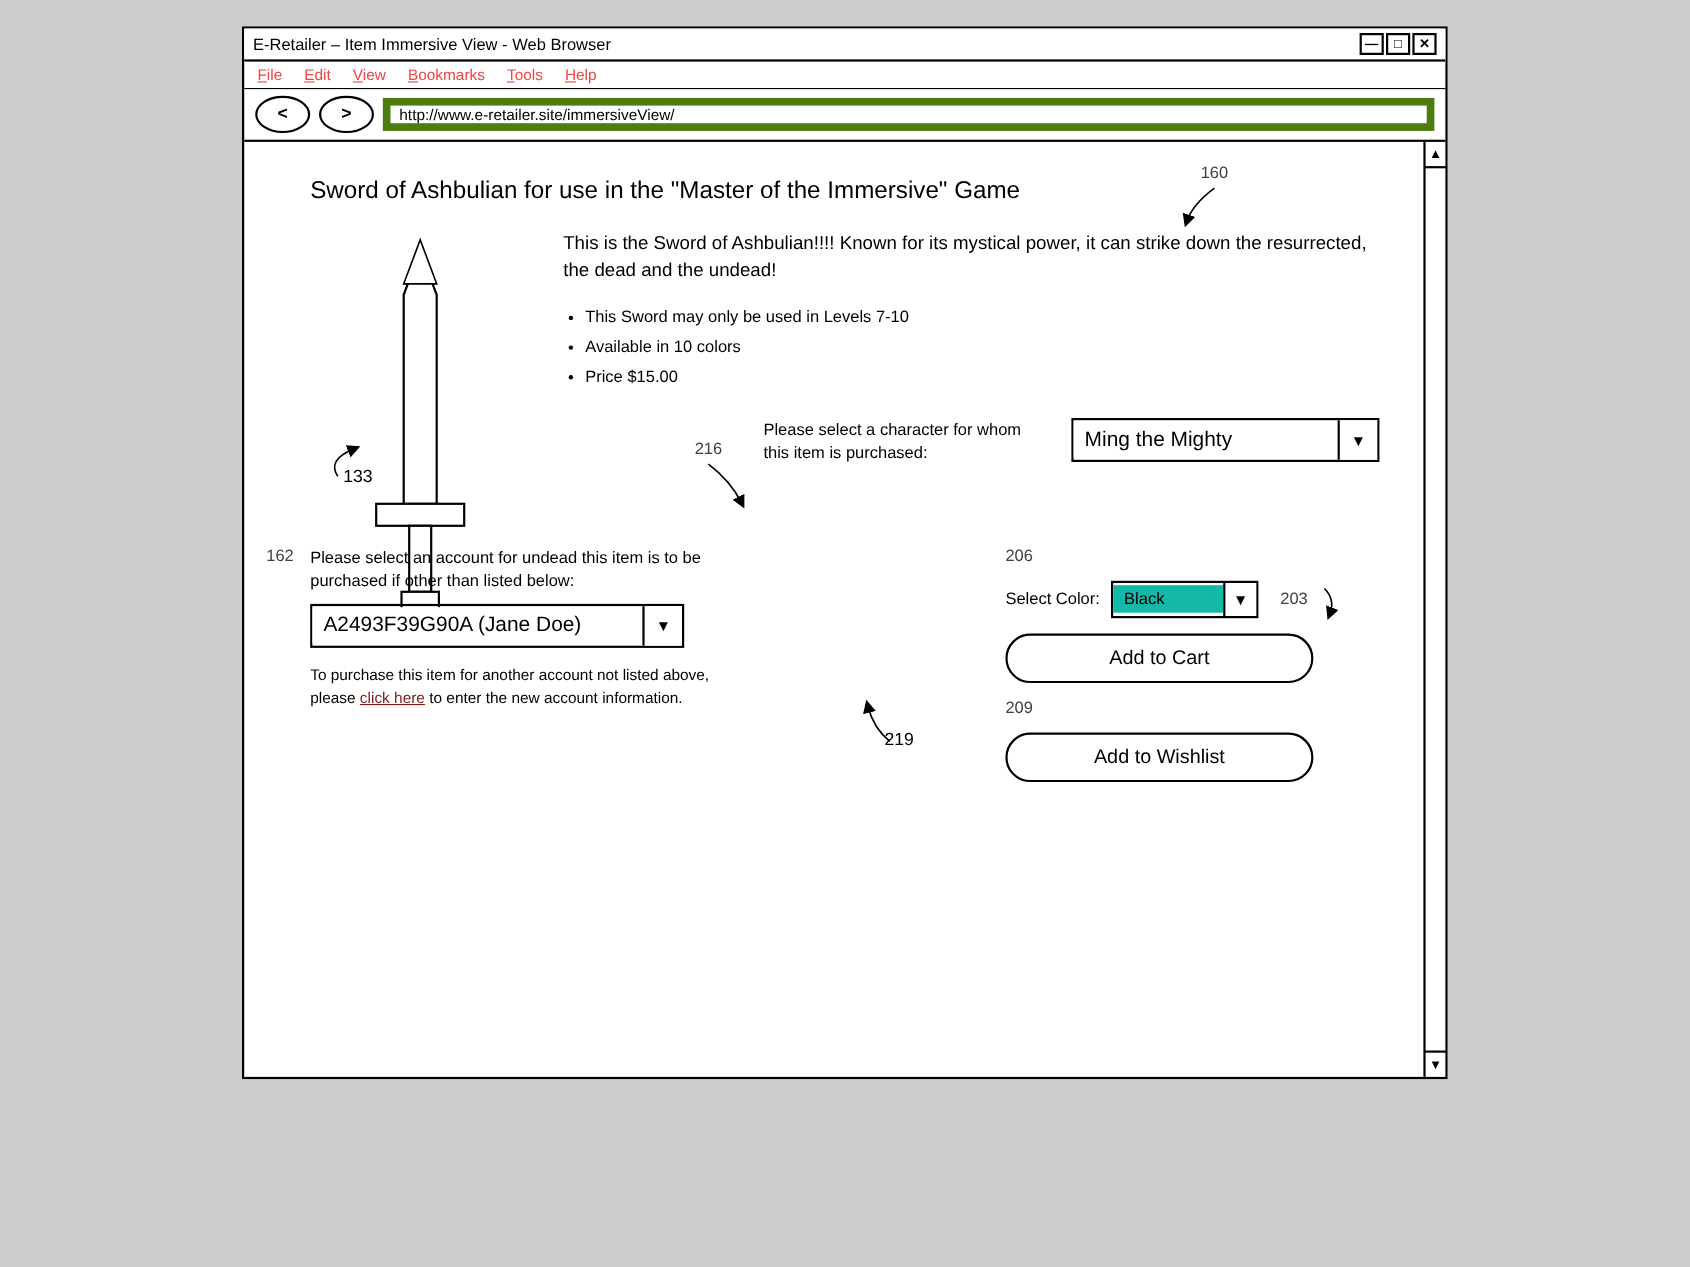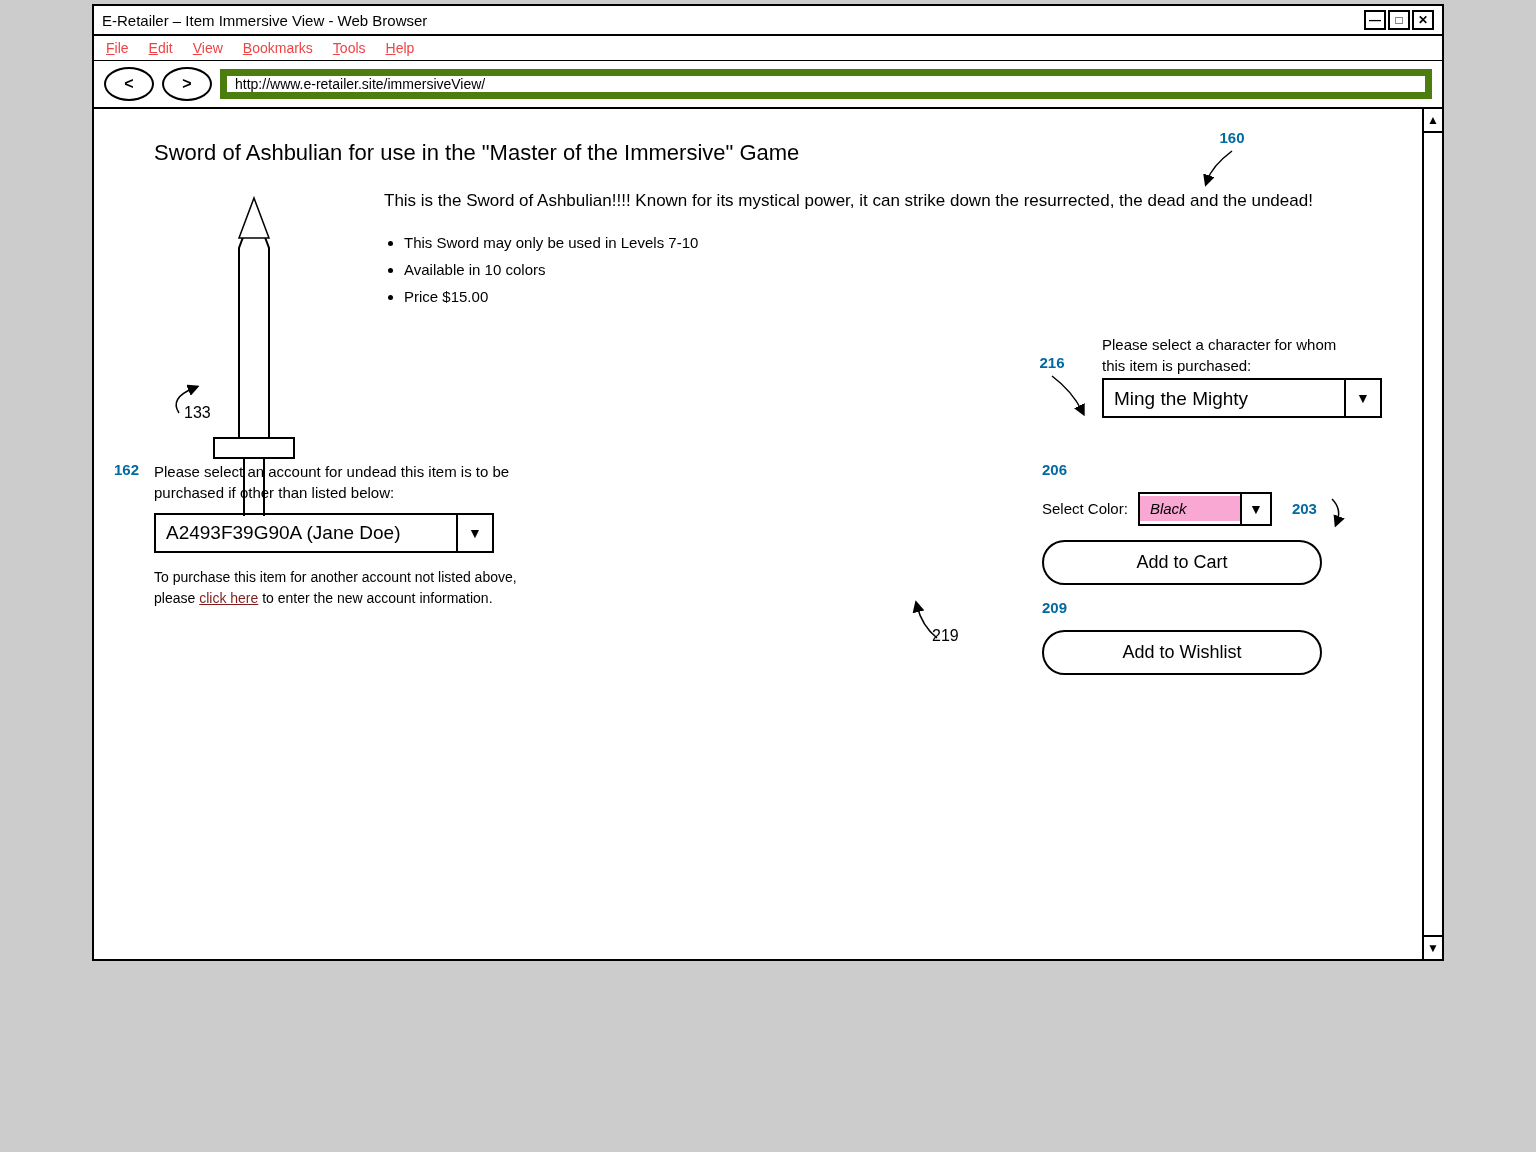--- a/index.html
+++ b/index.html
@@ -3,22 +3,22 @@
   <meta charset="utf-8">
   <style>
     * { box-sizing: border-box; margin: 0; padding: 0; }
     body {
       background: #ccc;
       font-family: Arial, sans-serif;
       font-size: 14px;
     }
 
     .browser-window {
-      width: 1352px;
-      margin: 4px auto;
+      width: 1096px;
+      margin: 24px auto;
       border: 2px solid #000;
       background: #fff;
     }
 
     
     .title-bar {
       display: flex;
       justify-content: space-between;
       align-items: center;
       background: #fff;
@@ -164,23 +164,23 @@
 
     .item-bullets {
       list-style: disc;
       padding-left: 20px;
       font-size: 15px;
       line-height: 1.8;
       margin-bottom: 24px;
     }
     .character-label-box {
       display: flex;
-      flex-direction: column;
+      flex-direction: row;
       align-items: flex-start;
-      gap: 2px;
+      gap: 20px;
     }
     .character-label {
       font-size: 15px;
       max-width: 260px;
       line-height: 1.4;
     }
     .select-wrapper {
       display: flex;
       align-items: center;
       border: 2px solid #000;
@@ -247,24 +247,23 @@
     .color-select-wrapper {
       display: flex;
       align-items: center;
       border: 2px solid #000;
     }
     .color-field {
       padding: 4px 10px;
       font-size: 15px;
       border: none;
       outline: none;
-      background: #f9a8d4;
+      background: #14b8a6;
       width: 100px;
       appearance: none;
-      font-style: italic;
     }
     .color-arrow-btn {
       width: 30px;
       height: 30px;
       border-left: 2px solid #000;
       background: #fff;
       display: flex;
       align-items: center;
       justify-content: center;
       cursor: pointer;
@@ -278,22 +277,22 @@
       padding: 10px 20px;
       font-size: 18px;
       cursor: pointer;
       width: 280px;
       text-align: center;
     }
 
     
     .annotation {
       font-size: 15px;
-      font-weight: bold;
-      color: #0369a1;
+      font-weight: normal;
+      color: #404040;
     }
 
   </style>
 </head>
 <body>
 
 <div class="browser-window">
 
   <div class="title-bar">
     <span class="title-text">E-Retailer – Item Immersive View - Web Browser</span>

